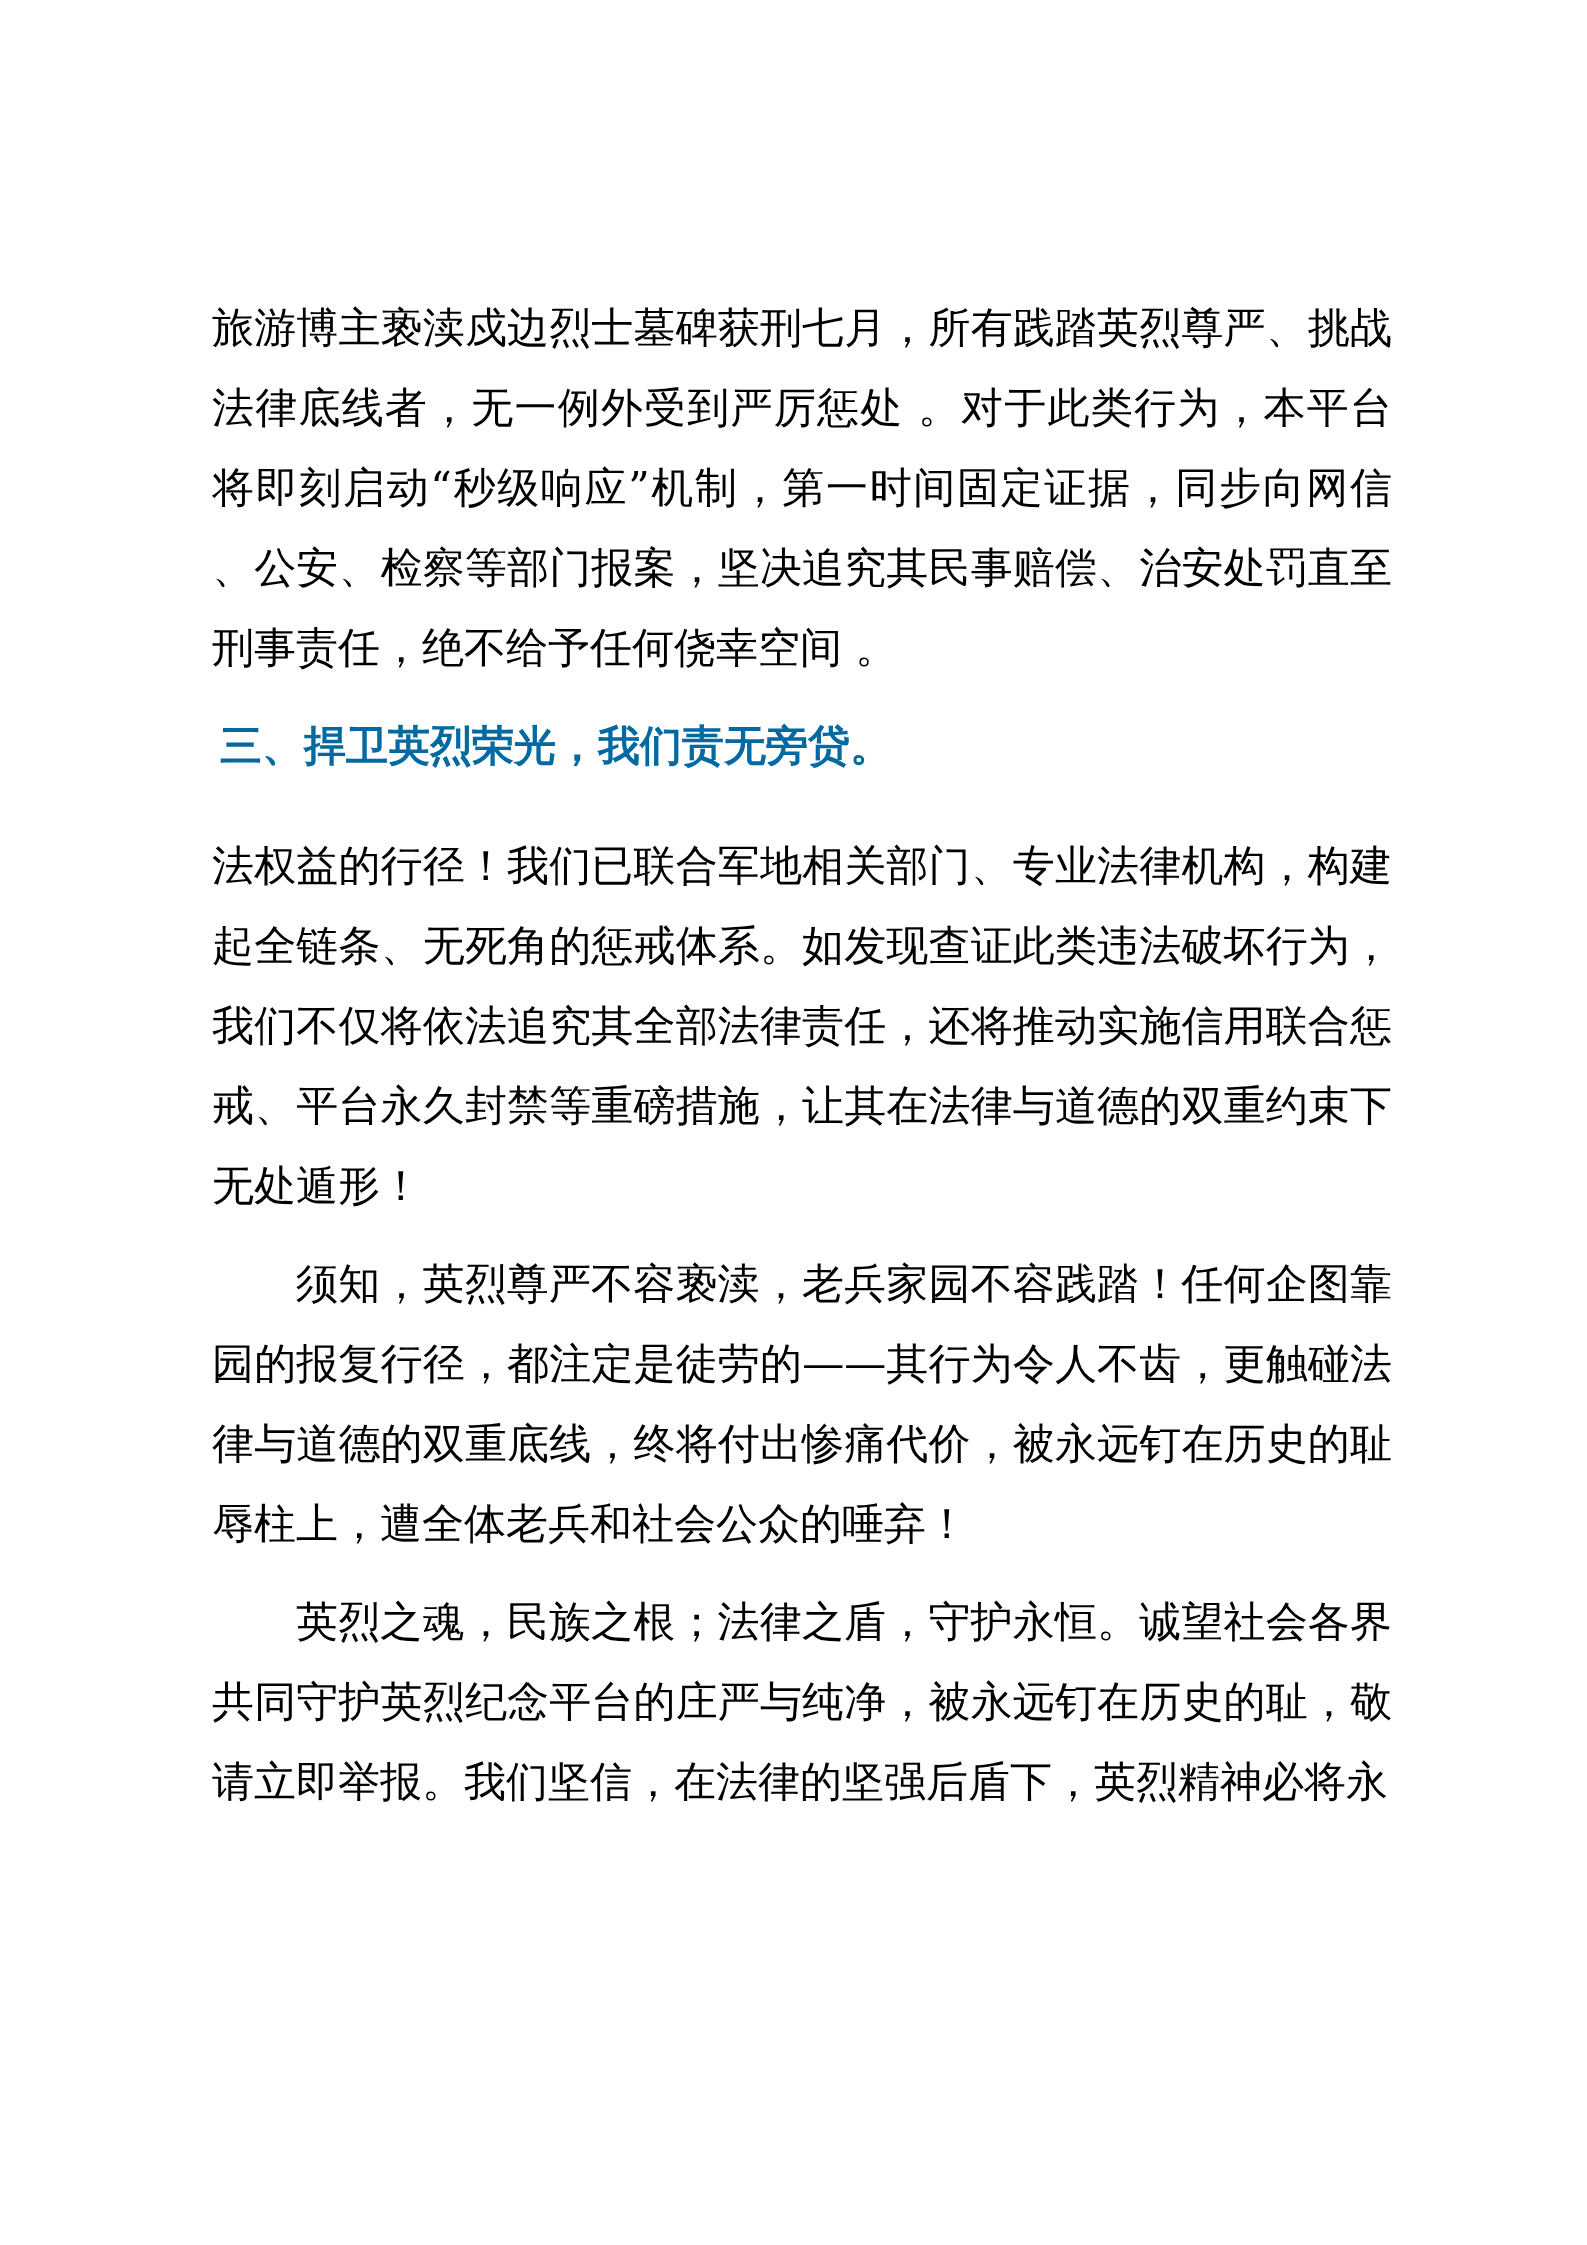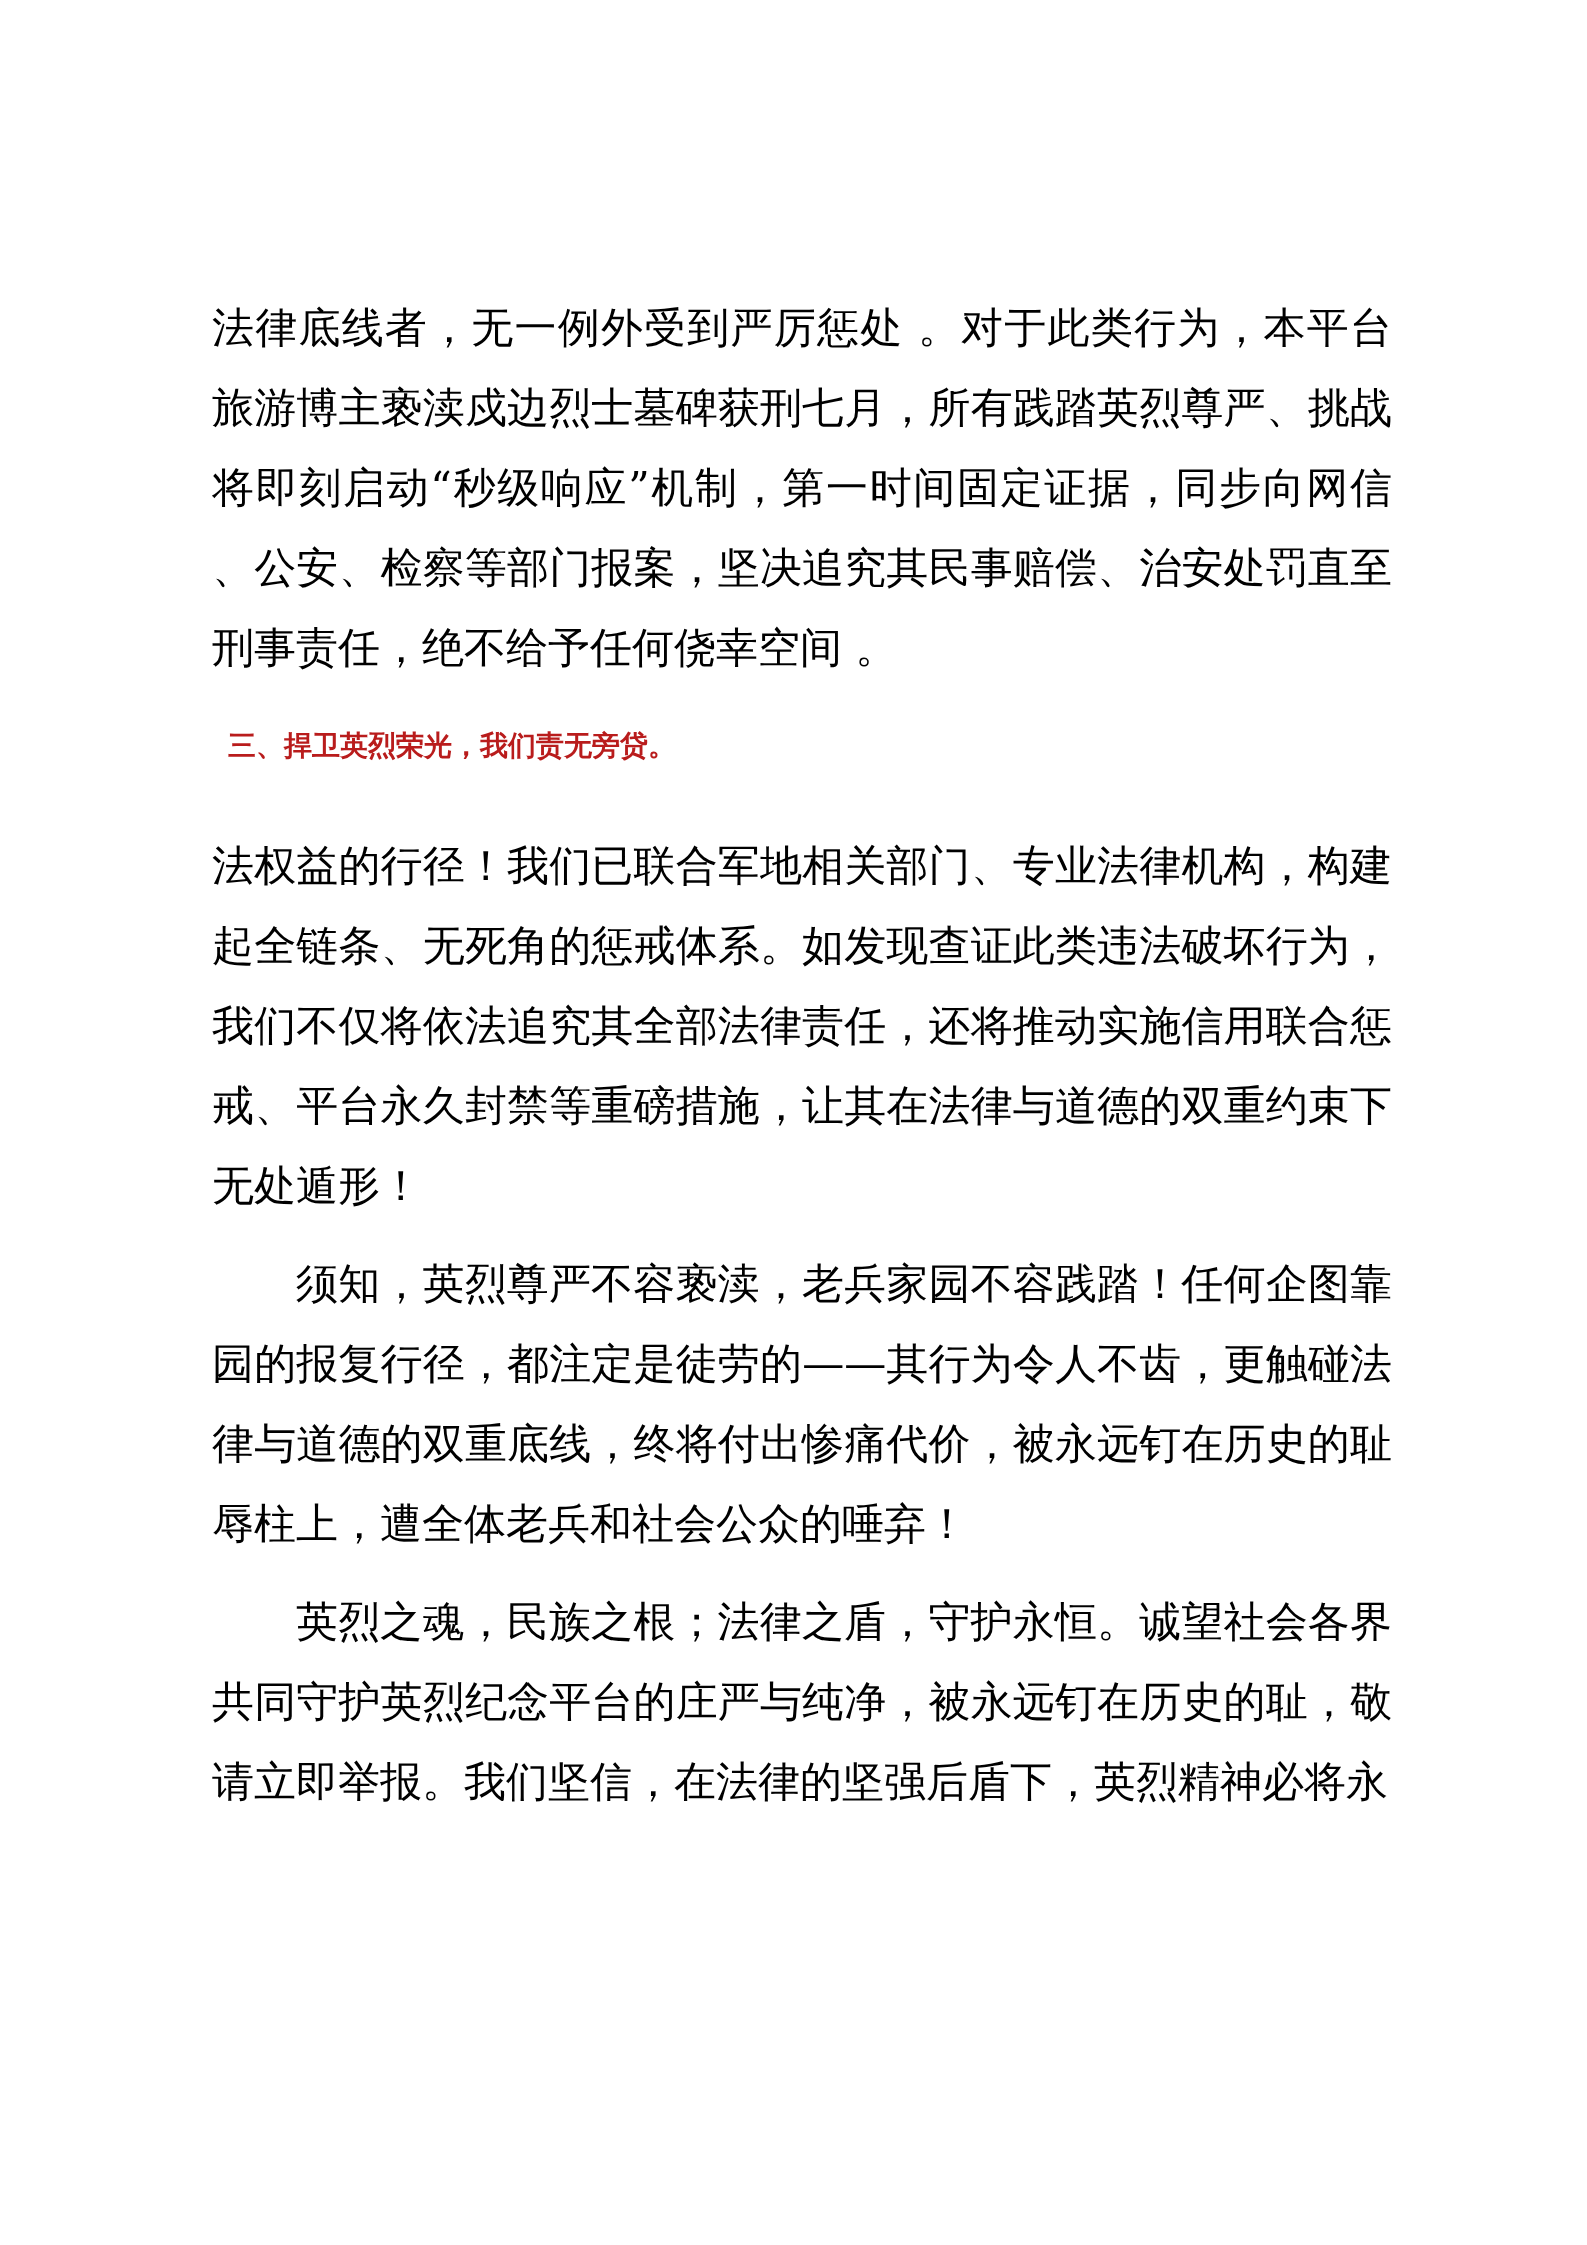--- a/index.html
+++ b/index.html
@@ -23,26 +23,26 @@
     width: 1180px;
   }
   .para {
     margin: 0 0 18px 0;
     padding: 0;
     font-size: 42px;
     line-height: 80px;
     color: #000000;
   }
   .heading {
-    margin: 0 0 40px 16px;
+    margin: 0 0 40px 8px;
     padding: 0;
-    font-size: 28px;
+    font-size: 42px;
     line-height: 80px;
     font-weight: bold;
-    color: #b91c1c;
+    color: #0369a1;
   }
   .line {
     display: block;
     white-space: nowrap;
     text-align: justify;
     text-align-last: justify;
   }
   .line.last {
     text-align: right;
     text-align-last: left;
@@ -55,22 +55,22 @@
     text-align-last: left;
   }
 </style>
 </head>
 <body>
 
 <div class="page">
   <div class="content">
 
     <p class="para">
+      <span class="line">旅游博主亵渎戍边烈士墓碑获刑七月，所有践踏英烈尊严、挑战</span>
       <span class="line">法律底线者，无一例外受到严厉惩处 。对于此类行为，本平台</span>
-      <span class="line">旅游博主亵渎戍边烈士墓碑获刑七月，所有践踏英烈尊严、挑战</span>
       <span class="line">将即刻启动“秒级响应”机制，第一时间固定证据，同步向网信</span>
       <span class="line">、公安、检察等部门报案，坚决追究其民事赔偿、治安处罚直至</span>
       <span class="line last">刑事责任，绝不给予任何侥幸空间 。</span>
     </p>
 
     <p class="heading">
       <span class="line">三、捍卫英烈荣光，我们责无旁贷。</span>
     </p>
 
     <p class="para">

